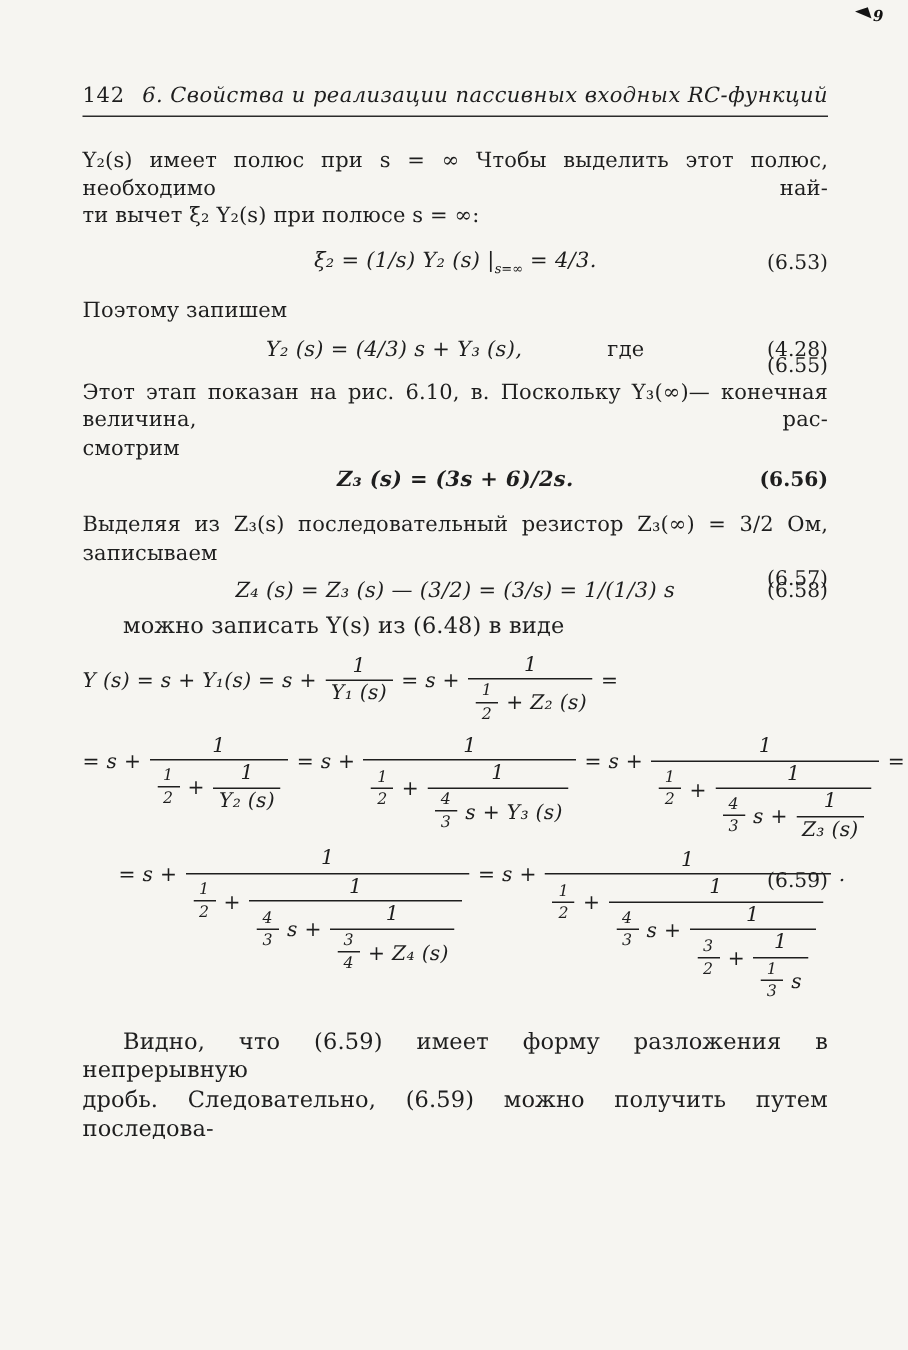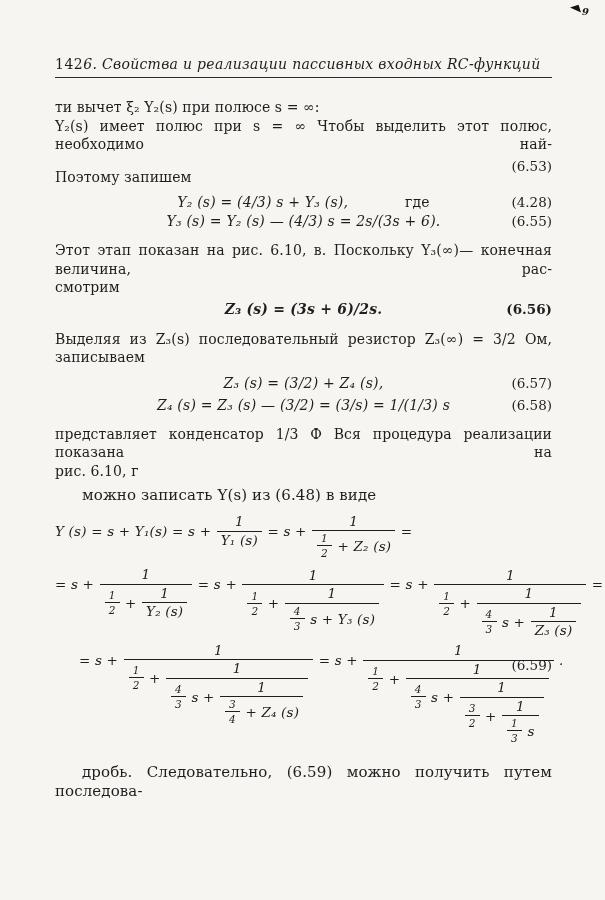--- a/index.html
+++ b/index.html
@@ -20,21 +20,21 @@
   }
   .corner .g { font-style:italic; font-weight:bold; font-size:10px; vertical-align:top; margin-left:2px; }
 
   
   .pagehead {
     margin:56px 53px 0 55px;
     display:flex; align-items:baseline;
     font-size:14px;
   }
   .pagehead .pno { flex:0 0 auto; letter-spacing:0.5px;text-align:right; }
-  .pagehead .ttl { flex:1 1 auto; text-align:left; font-style:italic; letter-spacing:0.3px; }
+  .pagehead .ttl { flex:1 1 auto; text-align:right; font-style:italic; letter-spacing:0.3px; }
   .headrule { margin:5px 53px 0 55px; border-bottom:1.6px solid #2b2b2b; }
 
   
   .content { padding:0 53px 0 55px; }
 
   .para { font-size:14px; line-height:18.5px; letter-spacing:0.1px; }
   .para.lg { font-size:15px; line-height:19.5px; }
   .para .line { text-align:justify; text-align-last:justify; }
   .para .line.endl { text-align-last:auto; }
   .para.indent .line:first-child { text-indent:27px; }
@@ -69,47 +69,44 @@
   </div>
 
   <div class="pagehead">
     <span class="pno">142</span>
     <span class="ttl">6. Свойства и реализации пассивных входных RC-функций</span>
   </div>
   <div class="headrule"></div>
 
   <div class="content">
       <div class="para" style="margin-top: 20px;">
+        <div class="line">Y₂(s) имеет полюс при s = ∞  Чтобы выделить этот полюс, необходимо най-</div>
         <div class="line endl">ти вычет ξ₂ Y₂(s) при полюсе s = ∞:</div>
-        <div class="line">Y₂(s) имеет полюс при s = ∞  Чтобы выделить этот полюс, необходимо най-</div>
       </div>
-      <div class="eqrow" style="margin-top: 12px;"><span class="eqnum">(6.53)</span></div>
+      <div class="eqrow" style="margin-top: 12px;"><span class="eq">ξ₂ = (1/s) Y₂ (s) |<span class="msub">s=∞</span> = 4/3.</span><span class="eqnum">(6.53)</span></div>
       <div class="para" style="margin-top: 14px;">
         <div class="line endl">Поэтому запишем</div>
       </div>
       <div class="eqrow" style="margin-top: 8px;"><span class="eq">Y₂ (s) = (4/3) s + Y₃ (s),<span class="up">    где</span></span><span class="eqnum">(4.28)</span></div>
-      <div class="eqrow" style="margin-top: 3px;"><span class="eq">Y₃ (s) = Y₂ (s) — (4/3) s = 2s/(3s + 6).</span><span class="eqnum">(6.55)</span></div>
+      <div class="eqrow" style="margin-top: 3px;"><span class="eqnum">(6.55)</span></div>
       <div class="para" style="margin-top: 12px;">
         <div class="line">Этот этап показан на рис. 6.10, в. Поскольку Y₃(∞)— конечная величина, рас-</div>
         <div class="line endl">смотрим</div>
       </div>
       <div class="eqrow" style="margin-top: 4px; font-weight: bold;"><span class="eq">Z₃ (s) = (3s + 6)/2s.</span><span class="eqnum">(6.56)</span></div>
       <div class="para" style="margin-top: 13px;">
         <div class="line">Выделяя из Z₃(s) последовательный резистор Z₃(∞) = 3/2 Ом, записываем</div>
       </div>
-      <div class="eqrow" style="margin-top: 8px;"><span class="eq">Z₃ (s) = (3/2) + Z₄ (s),</span><span class="eqnum">(6.57)</span></div>
+      <div class="eqrow" style="margin-top: 8px;"><span class="eqnum">(6.57)</span></div>
       <div class="eqrow" style="margin-top: 6px;"><span class="eq">Z₄ (s) = Z₃ (s) — (3/2) = (3/s) = 1/(1/3) s</span><span class="eqnum">(6.58)</span></div>
-      <div class="para" style="margin-top: 12px;">
-        <div class="line">представляет конденсатор 1/3 Ф  Вся процедура реализации показана на</div>
-        <div class="line endl">рис. 6.10, г</div>
-      </div>
       <div class="para indent lg" style="margin-top: 6px;">
         <div class="line endl">можно записать Y(s) из (6.48) в виде</div>
       </div>
       <div class="eqrow left cf" style="margin-top: 8px;"><span class="eq">Y (s) = s + Y₁(s) = s + <span class="frac" style="vertical-align: -12.545px;"><span class="num">1</span><span class="den">Y₁ (s)</span></span> = s + <span class="frac" style="vertical-align: -23.545px;"><span class="num">1</span><span class="den"><span class="frac sm" style="vertical-align: -8.545px;"><span class="num">1</span><span class="den">2</span></span> + Z₂ (s)</span></span> =</span></div>
       <div class="eqrow left cf" style="margin-top: 8px;"><span class="eq">= s + <span class="frac" style="vertical-align: -30.545px;"><span class="num">1</span><span class="den"><span class="frac sm" style="vertical-align: -8.545px;"><span class="num">1</span><span class="den">2</span></span> + <span class="frac" style="vertical-align: -12.545px;"><span class="num">1</span><span class="den">Y₂ (s)</span></span></span></span> = s + <span class="frac" style="vertical-align: -42.545px;"><span class="num">1</span><span class="den"><span class="frac sm" style="vertical-align: -8.545px;"><span class="num">1</span><span class="den">2</span></span> + <span class="frac" style="vertical-align: -23.545px;"><span class="num">1</span><span class="den"><span class="frac sm" style="vertical-align: -8.545px;"><span class="num">4</span><span class="den">3</span></span> s + Y₃ (s)</span></span></span></span> = s + <span class="frac" style="vertical-align: -49.545px;"><span class="num">1</span><span class="den"><span class="frac sm" style="vertical-align: -8.545px;"><span class="num">1</span><span class="den">2</span></span> + <span class="frac" style="vertical-align: -30.545px;"><span class="num">1</span><span class="den"><span class="frac sm" style="vertical-align: -8.545px;"><span class="num">4</span><span class="den">3</span></span> s + <span class="frac" style="vertical-align: -12.545px;"><span class="num">1</span><span class="den">Z₃ (s)</span></span></span></span></span></span> =</span></div>
       <div class="eqrow left cf" style="margin-top: 4px;"><span class="eq" style="margin-left: 24px;">= s + <span class="frac" style="vertical-align: -60.545px;"><span class="num">1</span><span class="den"><span class="frac sm" style="vertical-align: -8.545px;"><span class="num">1</span><span class="den">2</span></span> + <span class="frac" style="vertical-align: -42.545px;"><span class="num">1</span><span class="den"><span class="frac sm" style="vertical-align: -8.545px;"><span class="num">4</span><span class="den">3</span></span> s + <span class="frac" style="vertical-align: -23.545px;"><span class="num">1</span><span class="den"><span class="frac sm" style="vertical-align: -8.545px;"><span class="num">3</span><span class="den">4</span></span> + Z₄ (s)</span></span></span></span></span></span> = s + <span class="frac" style="vertical-align: -79.545px;"><span class="num">1</span><span class="den"><span class="frac sm" style="vertical-align: -8.545px;"><span class="num">1</span><span class="den">2</span></span> + <span class="frac" style="vertical-align: -60.545px;"><span class="num">1</span><span class="den"><span class="frac sm" style="vertical-align: -8.545px;"><span class="num">4</span><span class="den">3</span></span> s + <span class="frac" style="vertical-align: -42.545px;"><span class="num">1</span><span class="den"><span class="frac sm" style="vertical-align: -8.545px;"><span class="num">3</span><span class="den">2</span></span> + <span class="frac" style="vertical-align: -23.545px;"><span class="num">1</span><span class="den"><span class="frac sm" style="vertical-align: -8.545px;"><span class="num">1</span><span class="den">3</span></span> s</span></span></span></span></span></span></span></span> .</span><span class="eqnum attop">(6.59)</span></div>
       <div class="para indent lg" style="margin-top: 18px;">
+        <div class="line">Видно, что (6.59) имеет форму разложения в непрерывную</div>
         <div class="line">дробь. Следовательно, (6.59) можно получить путем последова-</div>
       </div>
     </div>
 
 </div>
 
 </body></html>

